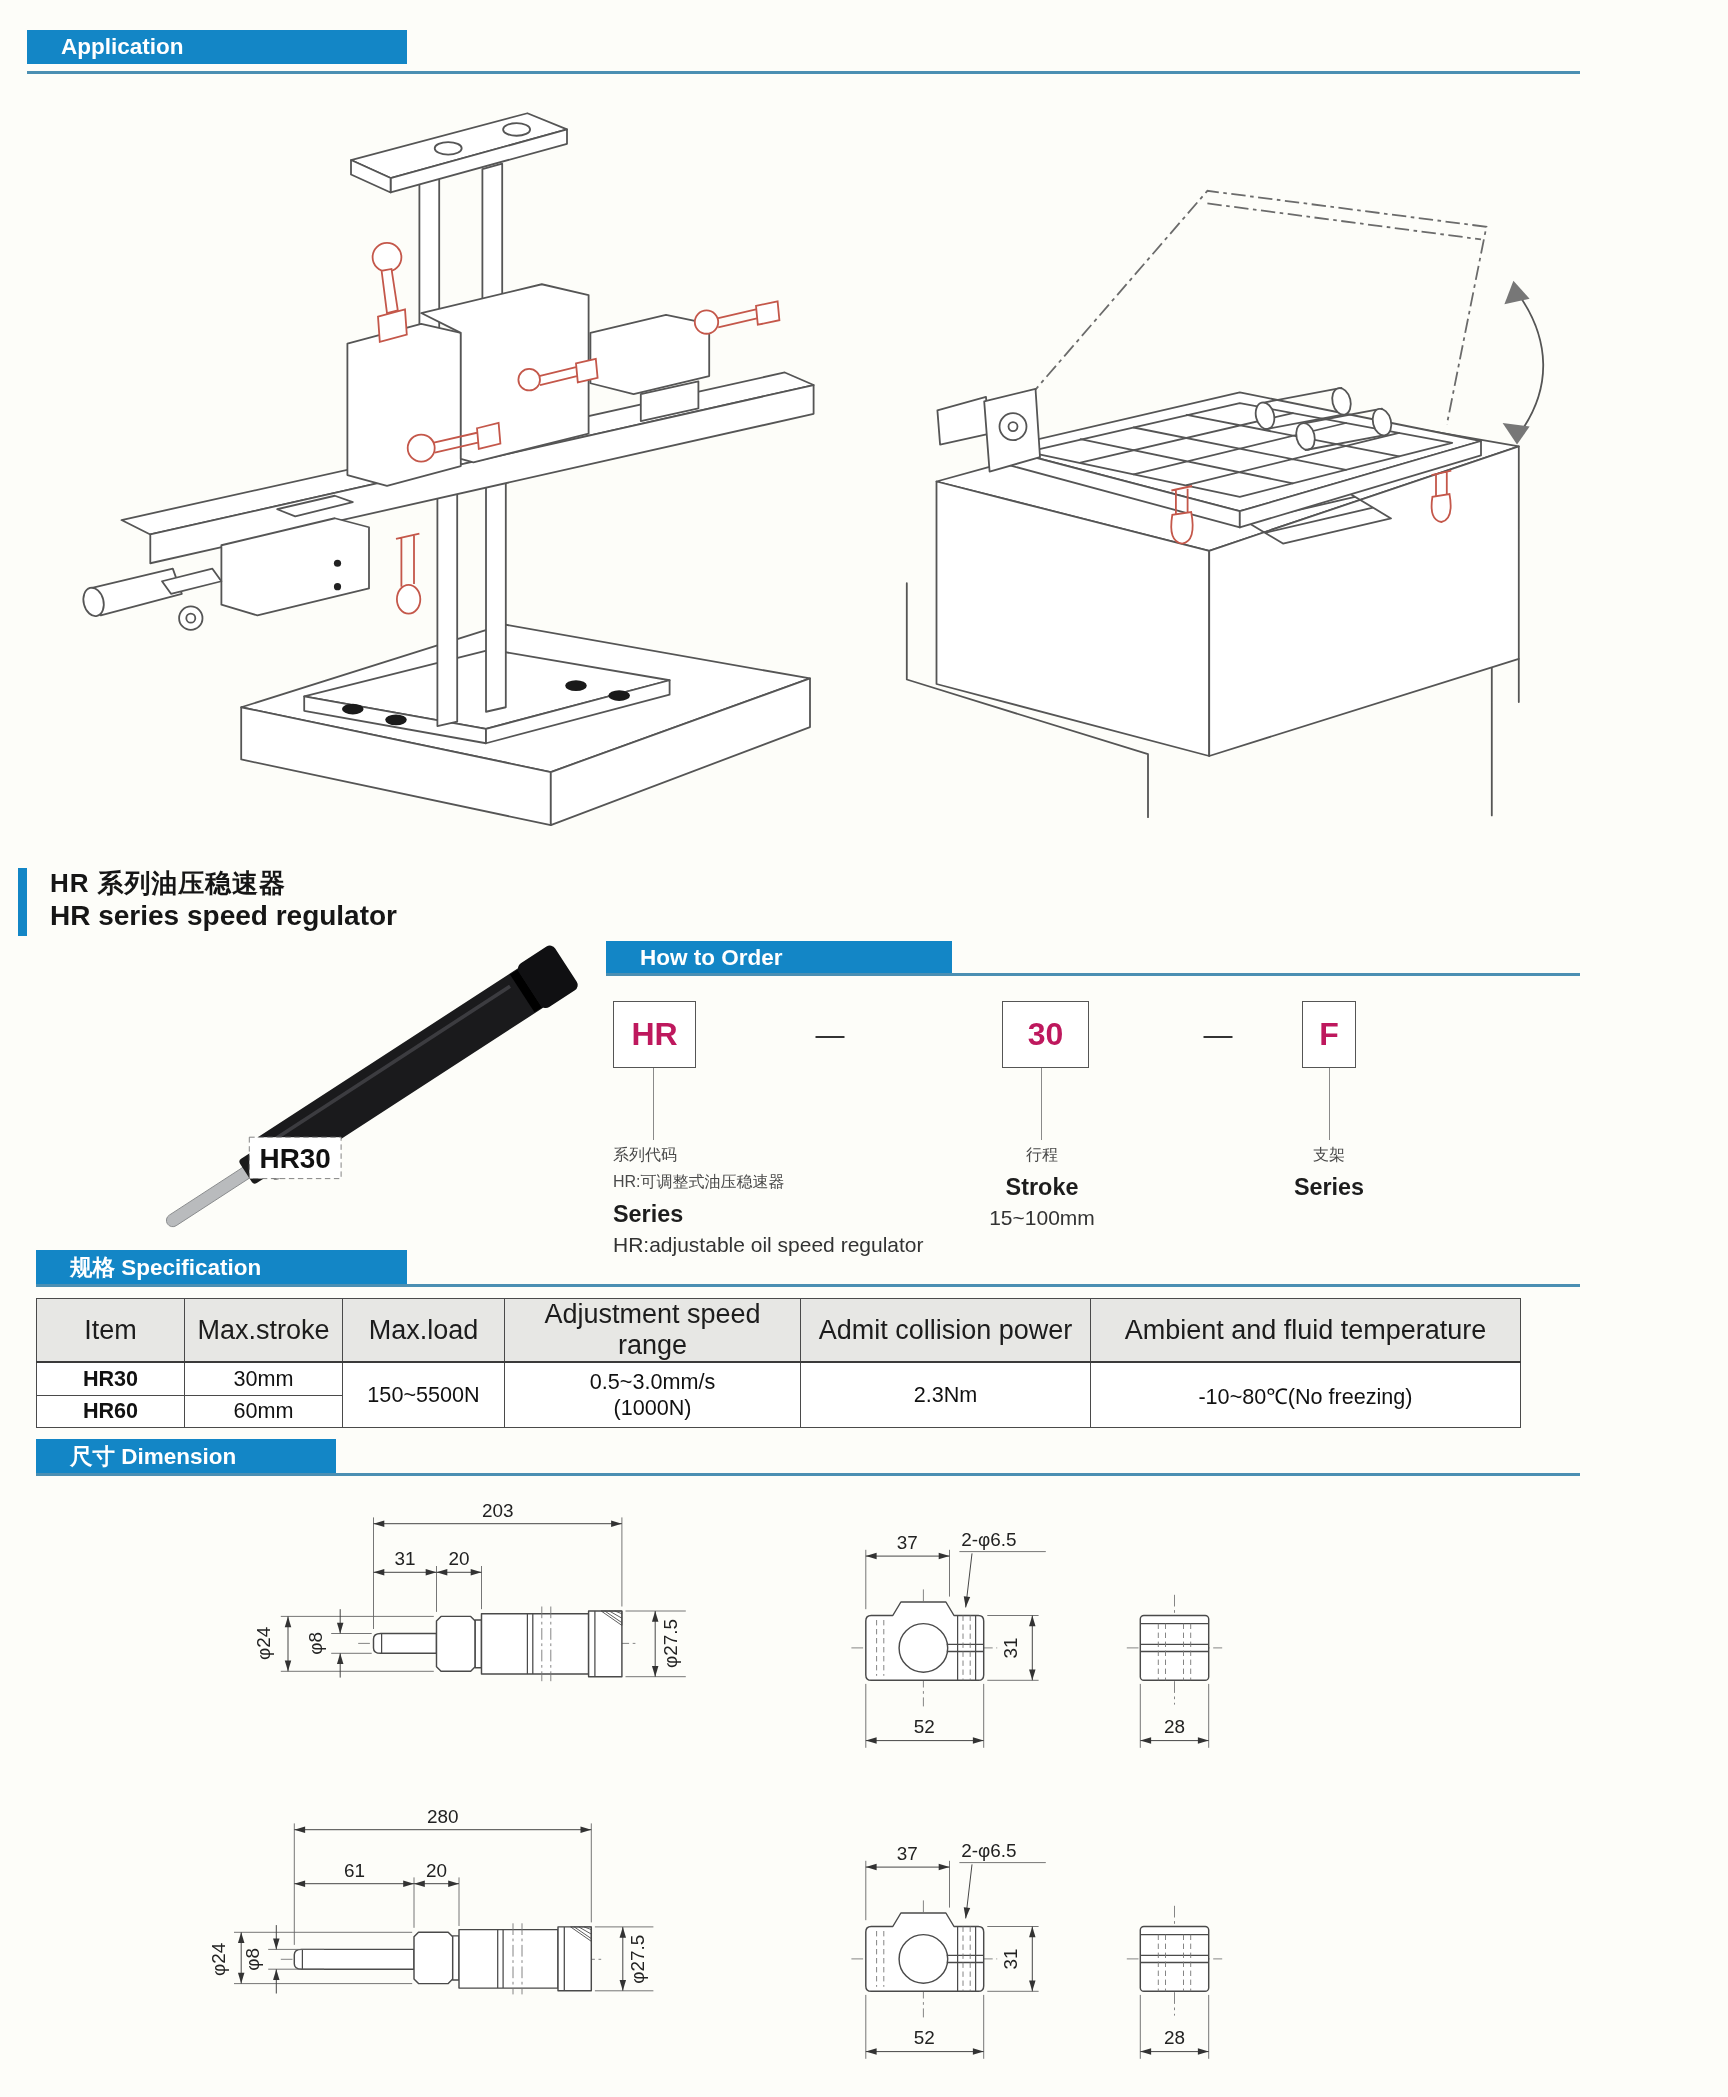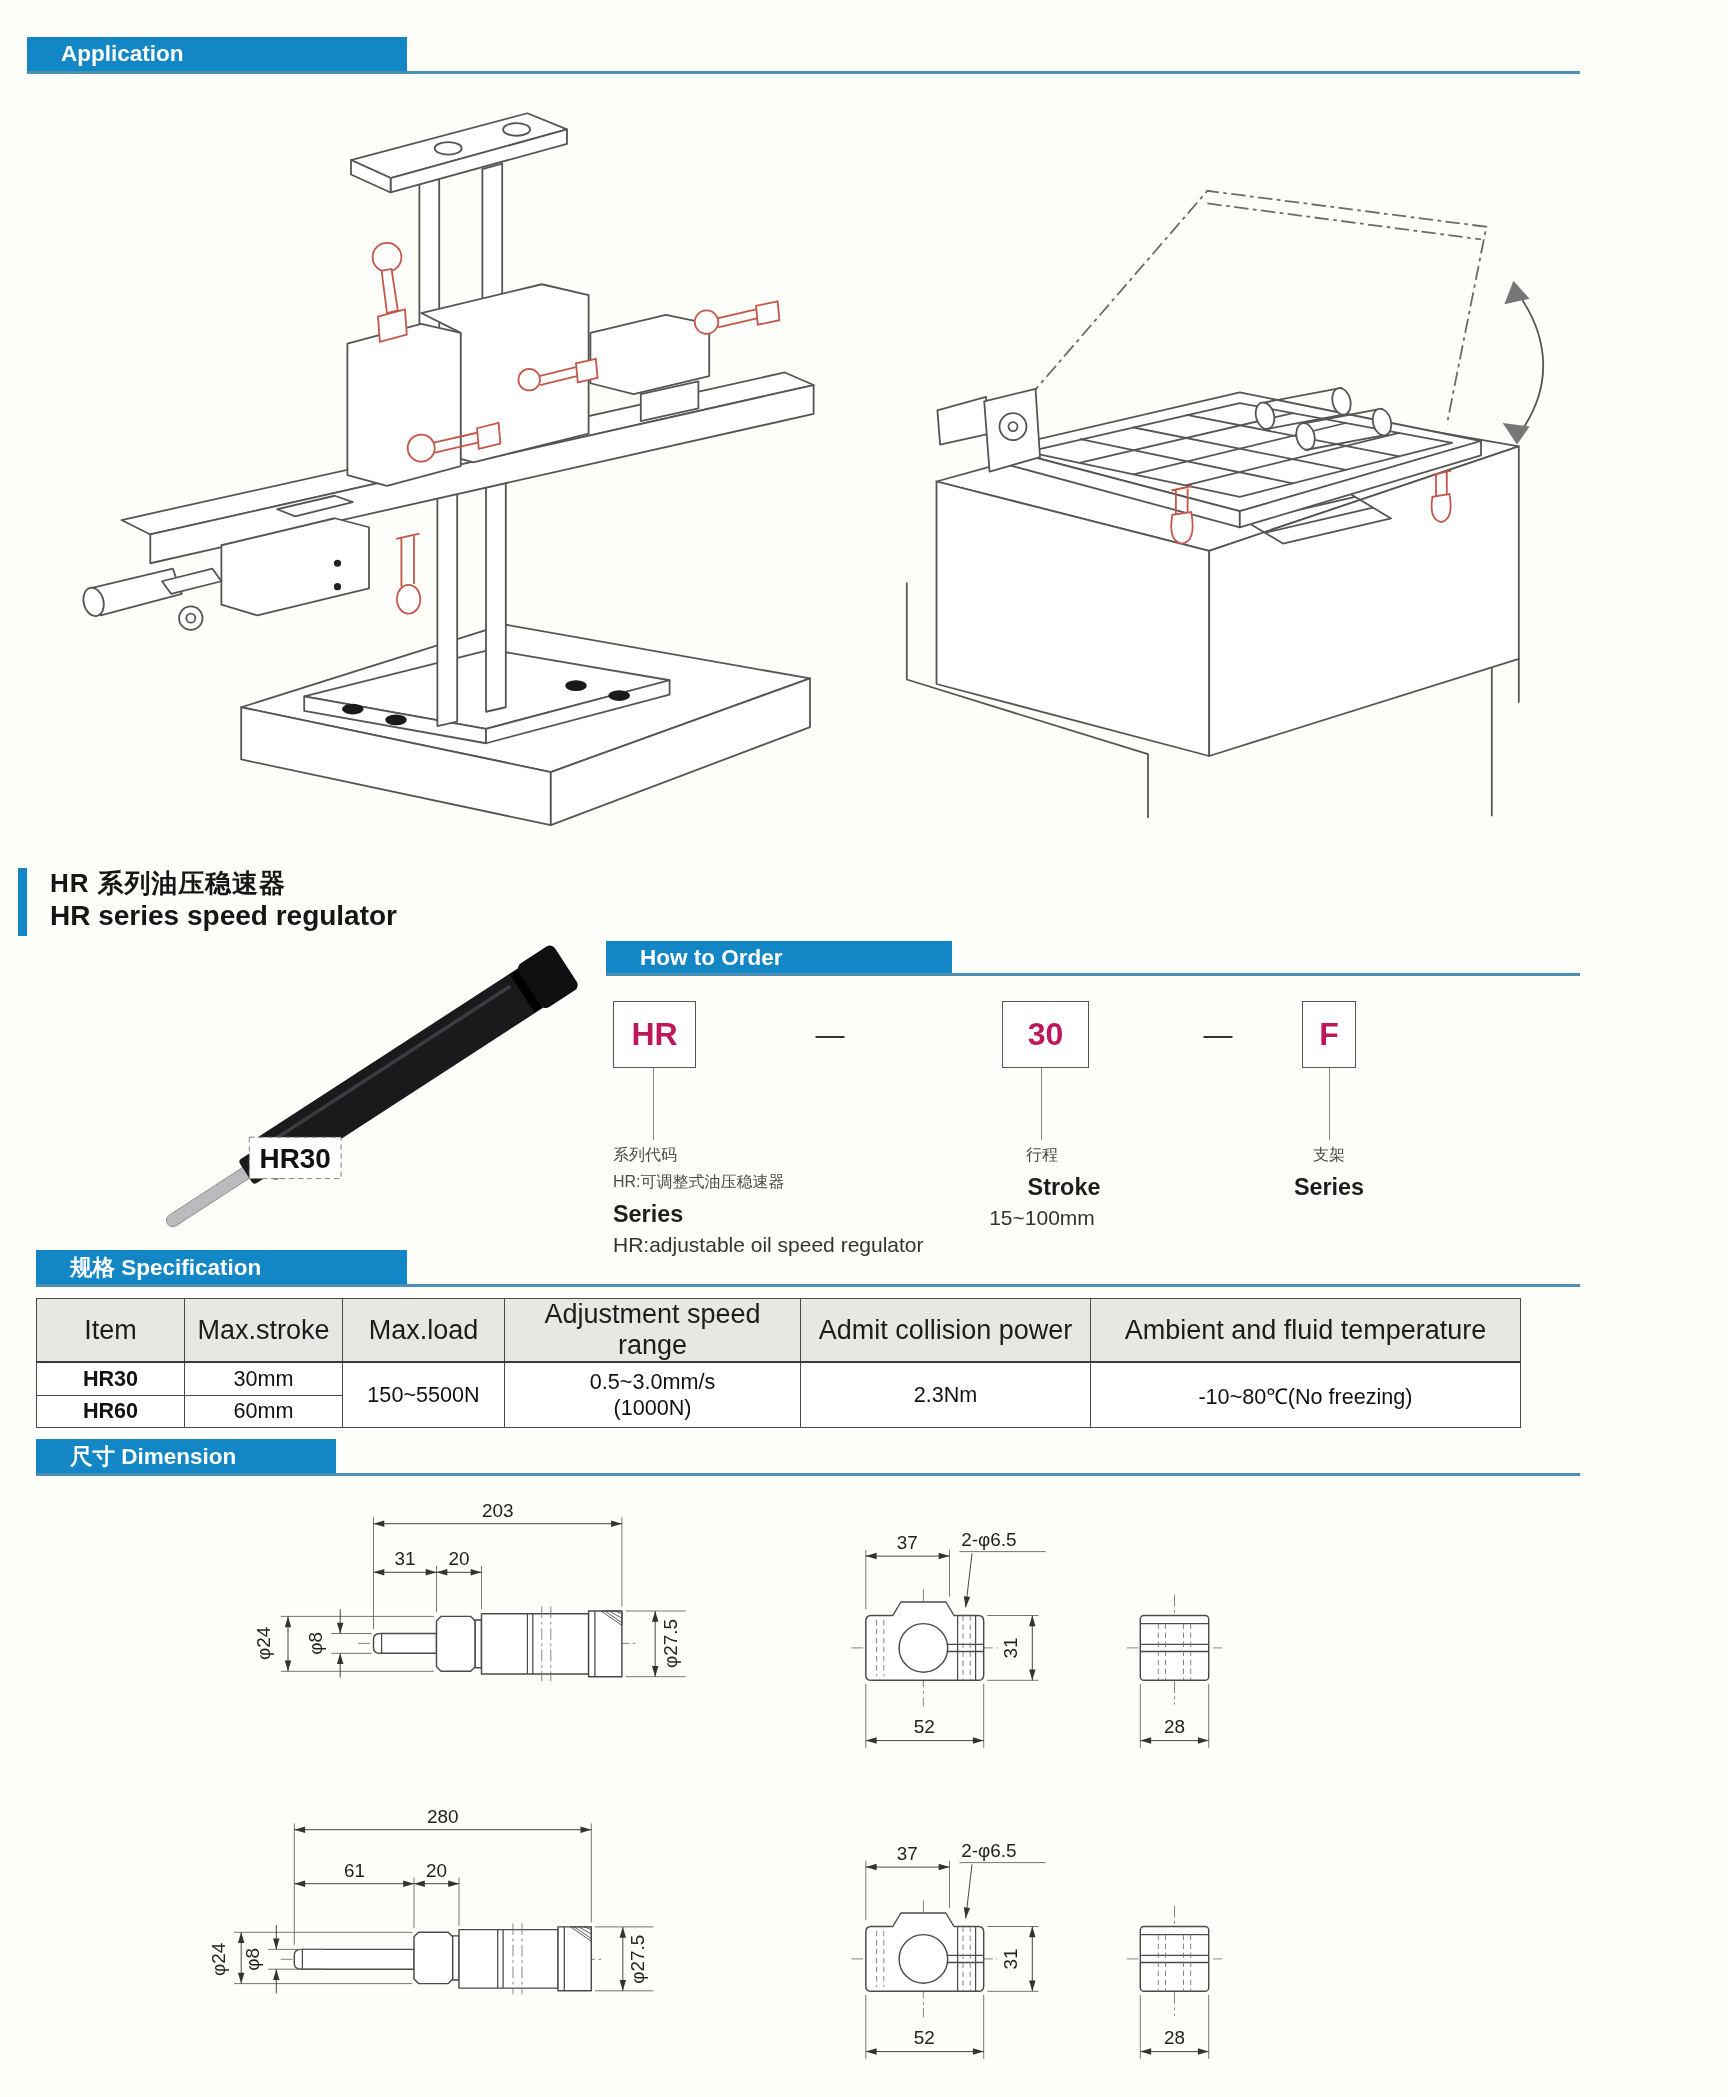--- a/index.html
+++ b/index.html
@@ -45,21 +45,21 @@
 <div class="page">
 
   <svg width="0" height="0" style="position:absolute">
     <defs>
       <marker id="arrw" viewBox="0 0 14 10" markerWidth="14" markerHeight="10" refX="13" refY="5" orient="auto-start-reverse" markerUnits="userSpaceOnUse">
         <path d="M13,5 L1,1.4 L1,8.6 Z" fill="#333"></path>
       </marker>
     </defs>
   </svg>
 
-  <div class="banner" style="left:27px;top:37px;width:380px;height:34px">
+  <div class="banner" style="left:27px;top:30px;width:380px;height:34px">
       <span>Application</span>
     </div>
   <div class="rule" style="left:27px;top:71px;width:1553px"></div>
 
   <svg style="left:36px;top:77px" width="828" height="761" viewBox="0 0 920 845">
 
     <path class="s" d="M228,700 L520,608 L860,668 L572,772 Z"></path>
     <path class="s" d="M228,700 L228,758 L572,831 L572,772 Z"></path>
     <path class="s" d="M860,668 L860,722 L572,831 L572,772 Z"></path>
     <path class="s" d="M298,688 L505,636 L704,670 L500,724 Z"></path>
@@ -194,21 +194,21 @@
   <div class="vline" style="left:653px;top:1068px;height:72px"></div>
   <div class="vline" style="left:1041px;top:1068px;height:72px"></div>
   <div class="vline" style="left:1329px;top:1068px;height:72px"></div>
 
   <div class="zh" style="left:613px;top:1145px">系列代码</div>
   <div class="zh" style="left:613px;top:1172px">HR:可调整式油压稳速器</div>
   <div class="en-b" style="left:613px;top:1201px">Series</div>
   <div class="en" style="left:613px;top:1233px">HR:adjustable oil speed regulator</div>
 
   <div class="zh ctr" style="left:925px;top:1145px">行程</div>
-  <div class="en-b ctr" style="left:947px;top:1174px">Stroke</div>
+  <div class="en-b ctr" style="left:925px;top:1174px">Stroke</div>
   <div class="en ctr" style="left:925px;top:1206px">15~100mm</div>
 
   <div class="zh ctr" style="left:1212px;top:1145px">支架</div>
   <div class="en-b ctr" style="left:1212px;top:1174px">Series</div>
 
   <div class="banner" style="left:36px;top:1250px;width:371px;height:35px">
       <span>规格 Specification</span>
     </div>
   <div class="rule" style="left:36px;top:1284px;width:1544px"></div>
 

